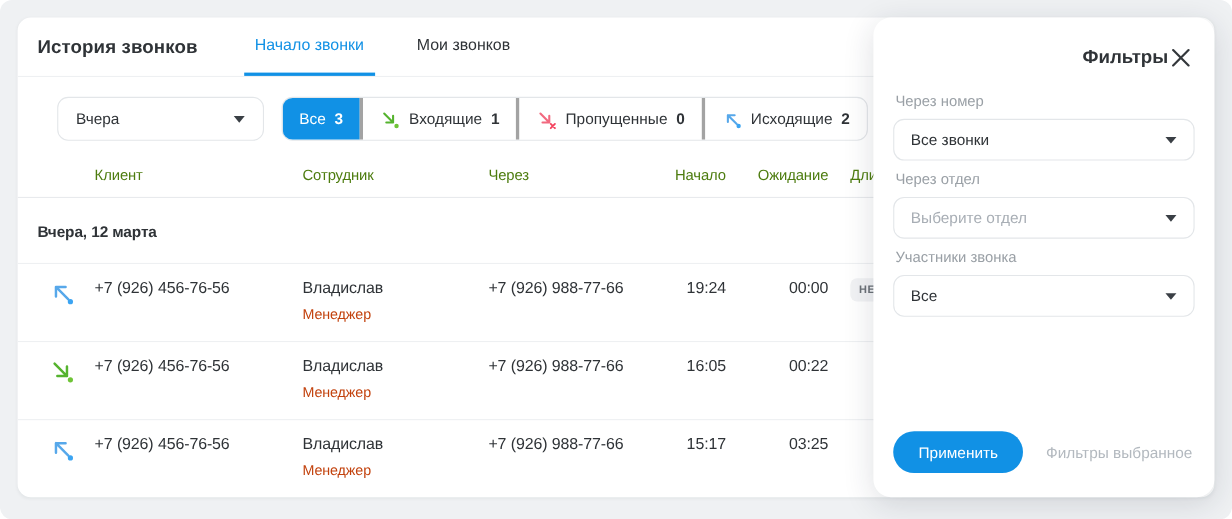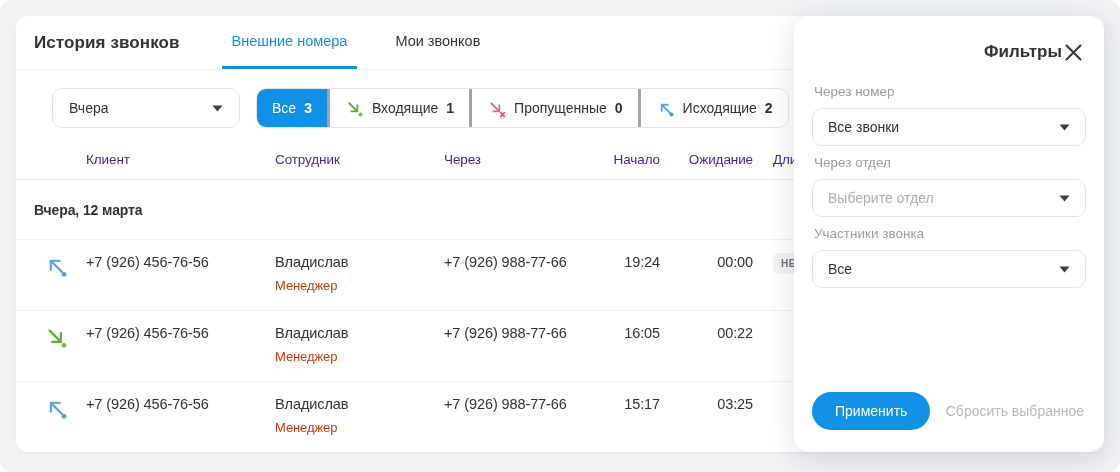--- a/index.html
+++ b/index.html
@@ -37,21 +37,21 @@
   .seg.active{background:var(--blue);color:#fff;}
   .seg svg{display:block;}
   .filter-cols{margin-left:16px;width:30px;height:30px;display:flex;flex-direction:column;align-items:center;justify-content:center;gap:4px;cursor:pointer;}
   .filter-cols i{display:block;height:3px;border-radius:2px;background:var(--blue);}
   .filter-cols i:nth-child(1){width:26px;}
   .filter-cols i:nth-child(2){width:17px;}
   .filter-cols i:nth-child(3){width:9px;}
 
   
   .grid-cols{display:grid;grid-template-columns:50px 189px 169px 161px 55px 93px 1fr;padding-left:20px;align-items:start;}
-  .thead{margin-top:22px;height:30px;border-bottom:1px solid #e8eaed;color:#4c1d95;font-size:13.5px;letter-spacing:-.1px;}
+  .thead{margin-top:22px;height:30px;border-bottom:1px solid #e8eaed;color:#4d7c0f;font-size:13.5px;letter-spacing:-.1px;}
   .thead > div{padding-top:2px;}
   .th-right{text-align:right;}
   .th-pad{padding-left:20px;white-space:nowrap;}
   .group-row{height:60px;display:flex;align-items:center;padding-left:18px;font-size:14px;font-weight:bold;border-bottom:1px solid var(--row-border);letter-spacing:-.1px;}
   .row{height:71px;padding-top:14px;border-bottom:1px solid var(--row-border);font-size:14.5px;letter-spacing:-.1px;cursor:pointer;}
   .row:last-child{border-bottom:none;}
   .row .dir{padding-left:8px;}
   .row .role{font-size:13px;color:#c2410c;margin-top:8px;}
   .num{text-align:right;font-variant-numeric:tabular-nums;}
   .badge{display:inline-block;margin-left:20px;background:#f1f2f4;color:#6b7177;font-size:10px;font-weight:bold;letter-spacing:.5px;padding:5px 8px;border-radius:6px;white-space:nowrap;transform:translateY(-1px);}
@@ -74,21 +74,21 @@
 </head>
 <body>
 
 <div class="stage">
 
   <div class="card">
 
     <div class="card-header">
       <div class="page-title">История звонков</div>
       <div class="tabs">
-        <div class="tab active">Внешние номера</div>
+        <div class="tab active">Начало звонки</div>
         <div class="tab">Мои звонков</div>
       </div>
     </div>
 
     <div class="filter-bar">
       <div class="period-select">
         <span>Вчера</span>
         <svg class="caret" width="11" height="7" viewBox="0 0 11 7">
             <path d="M0.5 0.5 H10.5 L5.5 6.5 Z" fill="#3a3f45"></path>
           </svg>
@@ -235,17 +235,17 @@
       <div class="select">
         <span class="value">Все</span>
         <svg class="caret" width="11" height="7" viewBox="0 0 11 7">
             <path d="M0.5 0.5 H10.5 L5.5 6.5 Z" fill="#3a3f45"></path>
           </svg>
       </div>
     </div>
 
     <div class="panel-footer">
       <button class="apply-btn">Применить</button>
-      <button class="reset-btn">Сбросить выбранное</button>
+      <button class="reset-btn">Фильтры выбранное</button>
     </div>
   </div>
 
 </div>
 
 </body></html>

